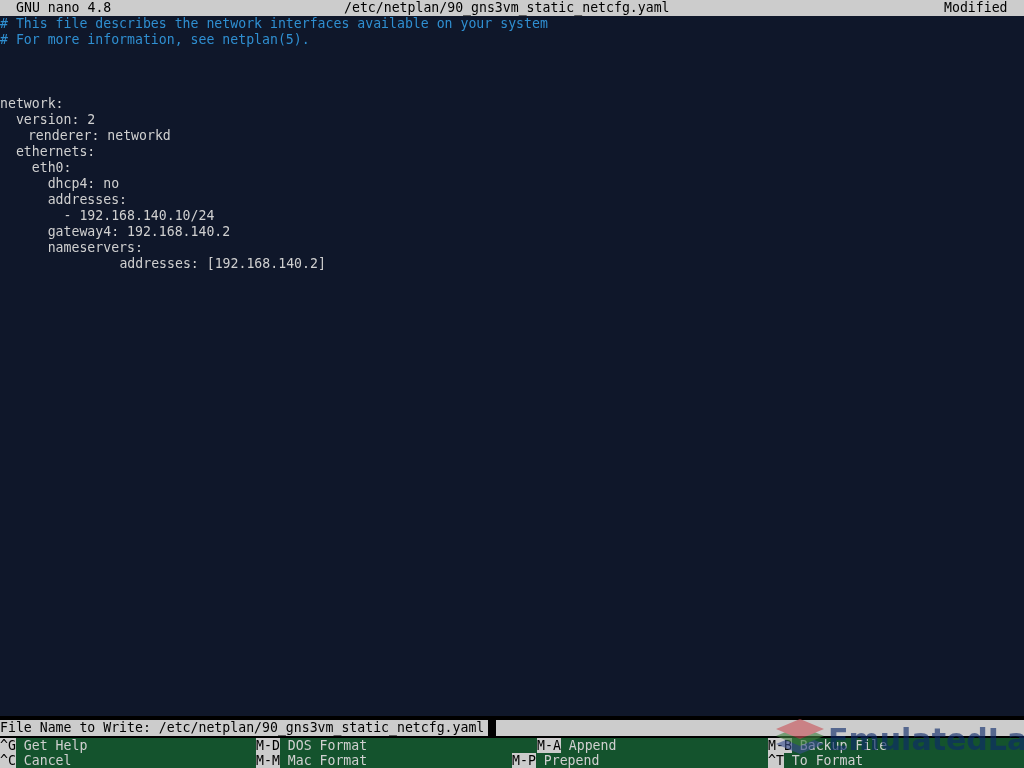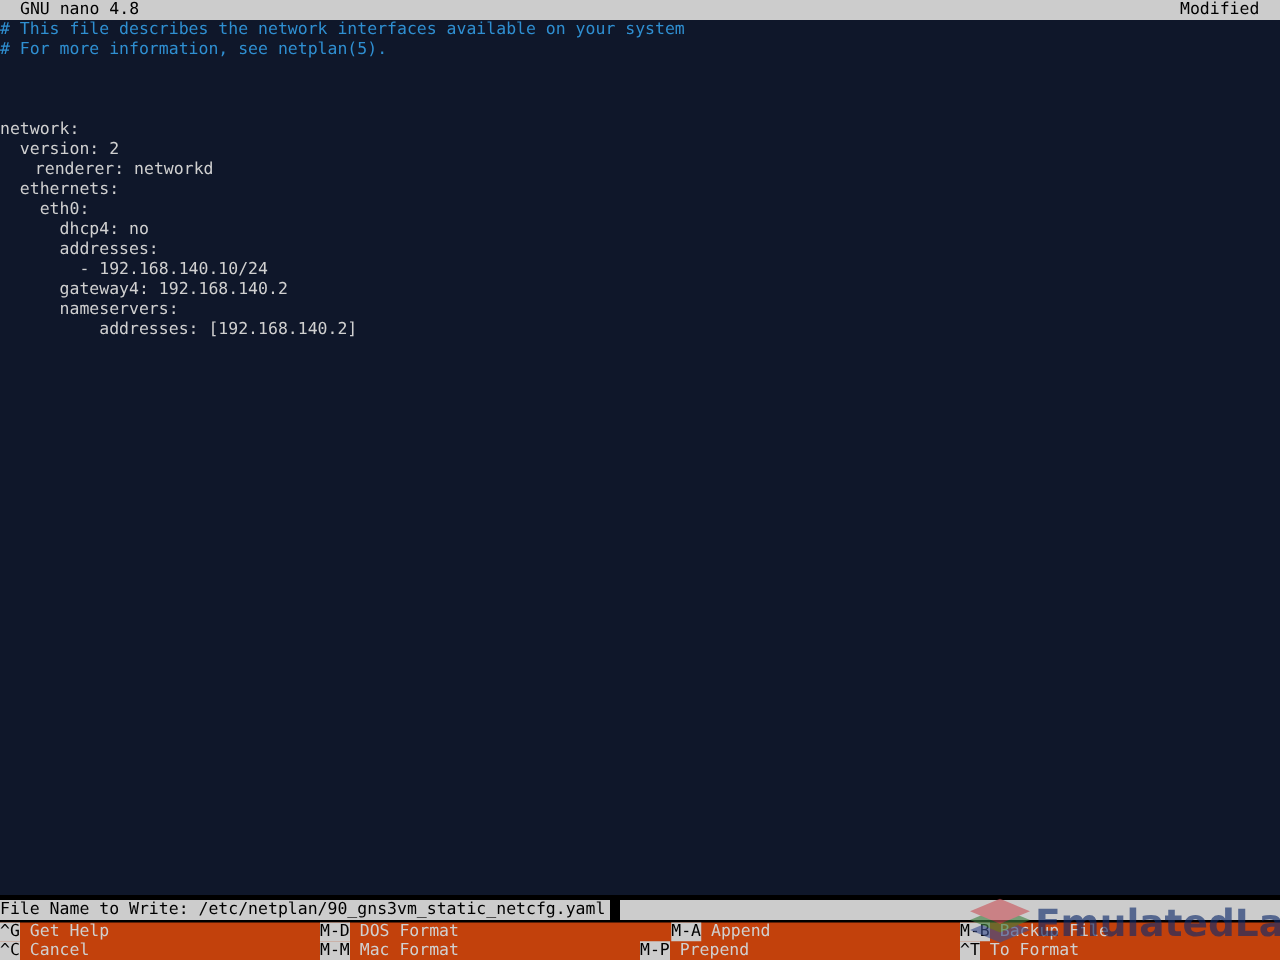--- a/index.html
+++ b/index.html
@@ -95,21 +95,21 @@
     background: #000000;
   }
 
   
   .shortcuts {
     position: absolute;
     left: 0;
     top: 738px;
     width: 1024px;
     height: 30px;
-    background: #c2410c;
+    background: #14532d;
   }
   .sc {
     position: absolute;
     height: 15px;
     line-height: 15px;
     white-space: pre;
   }
   .sc .key {
     background: #cccccc;
     color: #000000;
@@ -150,39 +150,40 @@
     height: 40px;
   }
 </style>
 </head>
 <body>
 
 <div class="screen">
 
   <div class="titlebar">
     <span class="cell tb-app">GNU nano 4.8</span>
+    <span class="cell tb-file">/etc/netplan/90_gns3vm_static_netcfg.yaml</span>
     <span class="cell tb-mod">Modified</span>
   </div>
 
   <div class="editor" id="editor-body">
       <div class="line comment" style="top: 0px;"># This file describes the network interfaces available on your system</div>
       <div class="line comment" style="top: 16px;"># For more information, see netplan(5).</div>
       <div class="line" style="top: 32px;"></div>
       <div class="line" style="top: 64px;"></div>
       <div class="line" style="top: 80px;">network:</div>
       <div class="line" style="top: 96px;">  version: 2</div>
       <div class="line" style="top: 112px; padding-left: 12px;">  renderer: networkd</div>
       <div class="line" style="top: 128px;">  ethernets:</div>
       <div class="line" style="top: 144px;">    eth0:</div>
       <div class="line" style="top: 160px;">      dhcp4: no</div>
       <div class="line" style="top: 176px;">      addresses:</div>
       <div class="line" style="top: 192px;">        - 192.168.140.10/24</div>
       <div class="line" style="top: 208px;">      gateway4: 192.168.140.2</div>
       <div class="line" style="top: 224px;">      nameservers:</div>
-      <div class="line" style="top: 240px;">          addresses: [192.168.140.2]</div>
+      <div class="line" style="top: 240px; padding-left: 40px;">          addresses: [192.168.140.2]</div>
     </div>
 
   <div class="promptbar">
     <span class="ptext" id="prompt-text">File Name to Write: /etc/netplan/90_gns3vm_static_netcfg.yaml</span>
     <span class="pcursor" id="prompt-cursor" style="left: 488px;"></span>
   </div>
 
   <div class="shortcuts" id="shortcut-bar">
       <div class="sc sc-row0" style="left: 0px;"><span class="key">^G</span><span class="lbl"> Get Help</span></div>
       <div class="sc sc-row1" style="left: 0px;"><span class="key">^C</span><span class="lbl"> Cancel</span></div>

